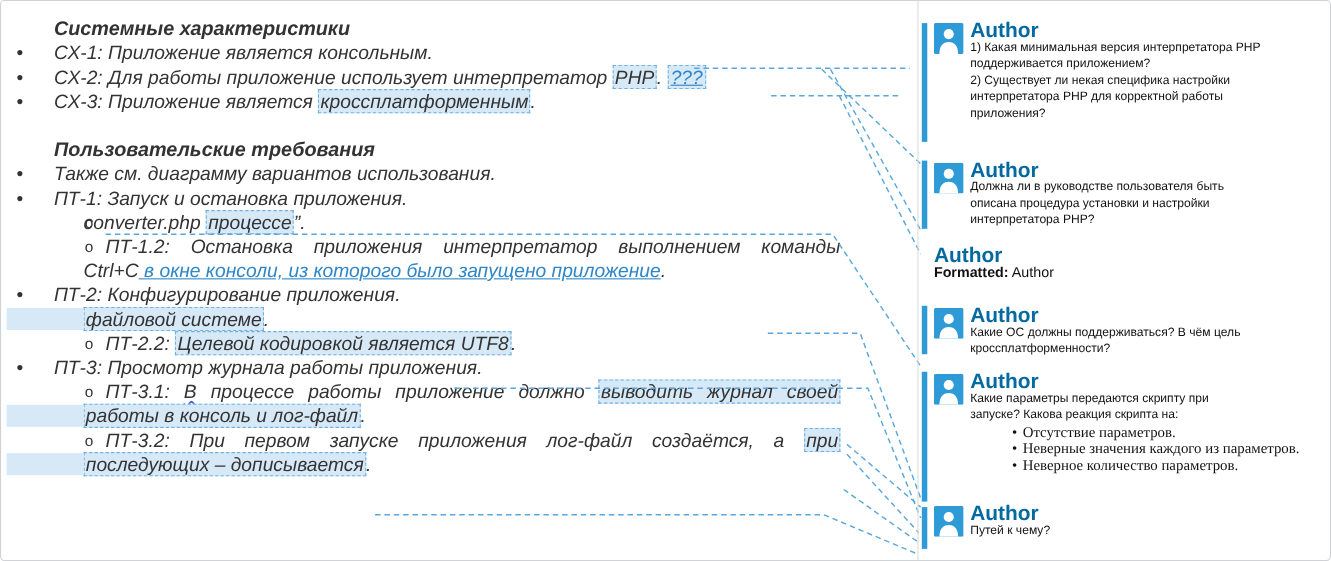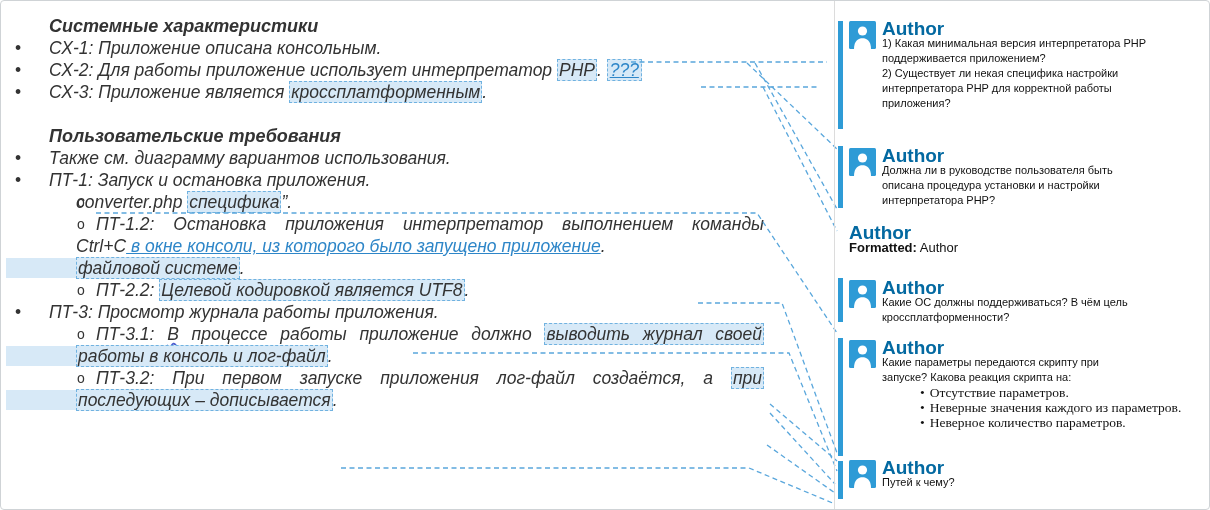--- a/index.html
+++ b/index.html
@@ -61,21 +61,21 @@
       <path d="M340,467 H748 L834,503"></path>
     </g>
   </svg>
 
   <div class="doc" id="doc">
       <div class="blk h">
         <div class="ln"><span>Системные характеристики</span></div>
       </div>
       <div class="blk li1">
         <span class="mk">•</span>
-        <div class="ln"><span>СХ-1: Приложение описана консольным.</span></div>
+        <div class="ln"><span>СХ-1: Приложение является консольным.</span></div>
       </div>
       <div class="blk li1">
         <span class="mk">•</span>
         <div class="ln"><span>СХ-2: Для работы приложение использует интерпретатор </span><span class="cmt">PHP</span><span>. </span><span class="insbox">???</span></div>
       </div>
       <div class="blk li1">
         <span class="mk">•</span>
         <div class="ln"><span>СХ-3: Приложение является </span><span class="cmt">кроссплатформенным</span><span>.</span></div>
       </div>
       <div class="blk gap"></div>
@@ -85,29 +85,30 @@
       <div class="blk li1">
         <span class="mk">•</span>
         <div class="ln"><span>Также см. диаграмму вариантов использования.</span></div>
       </div>
       <div class="blk li1">
         <span class="mk">•</span>
         <div class="ln"><span>ПТ-1: Запуск и остановка приложения.</span></div>
       </div>
       <div class="blk li2">
         <span class="mk">o</span>
-        <div class="ln"><span>converter.php </span><span class="cmt">специфика</span><span>”.</span></div>
+        <div class="ln"><span>converter.php </span><span class="cmt">процессе</span><span>”.</span></div>
       </div>
       <div class="blk li2">
         <span class="mk">o</span>
         <div class="ln just first"><span>ПТ-1.2: Остановка приложения интерпретатор выполнением команды</span></div>
         <div class="ln"><span>Ctrl+C</span><span class="ins"> в окне консоли, из которого было запущено приложение</span><span>.</span></div>
       </div>
       <div class="blk li1">
         <span class="mk">•</span>
+        <div class="ln"><span>ПТ-2: Конфигурирование приложения.</span></div>
       </div>
       <div class="blk li2">
         <span class="mk">o</span>
         <div class="ln band"><span class="cmt">файловой системе</span><span>.</span></div>
       </div>
       <div class="blk li2">
         <span class="mk">o</span>
         <div class="ln first"><span>ПТ-2.2: </span><span class="cmt">Целевой кодировкой является UTF8</span><span>.</span></div>
       </div>
       <div class="blk li1">

